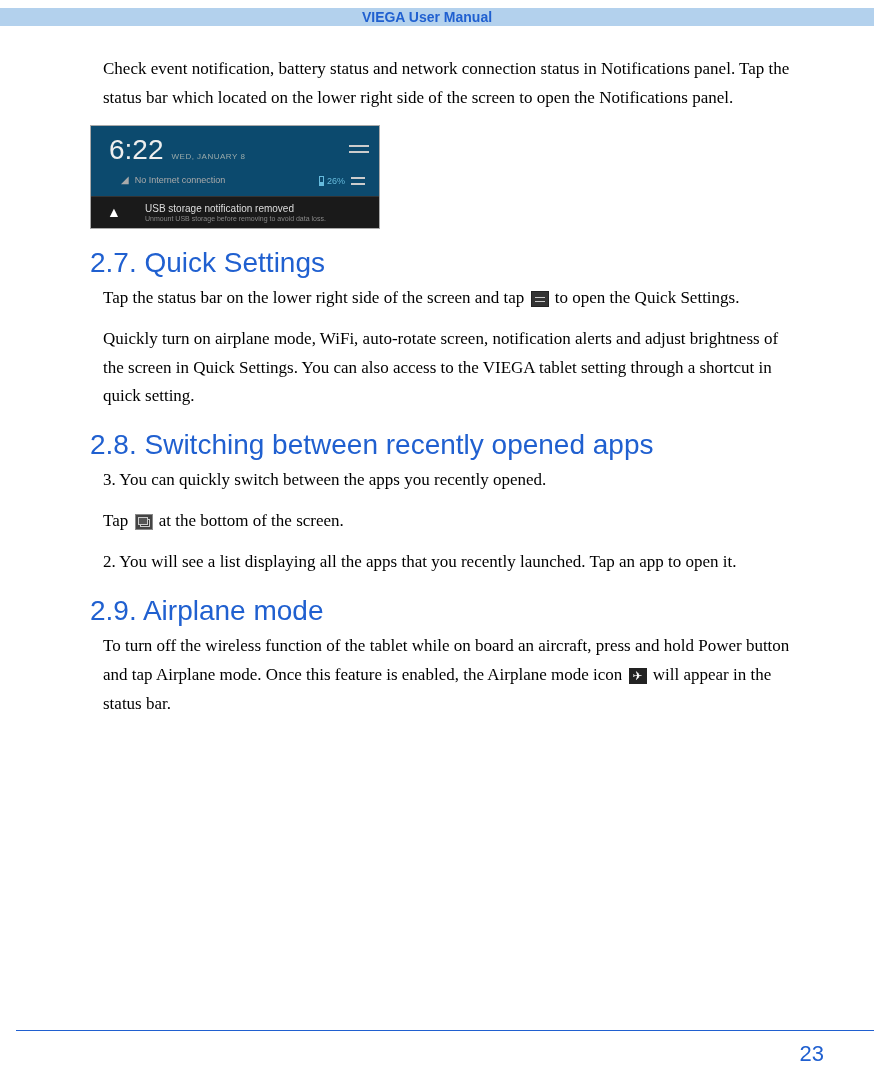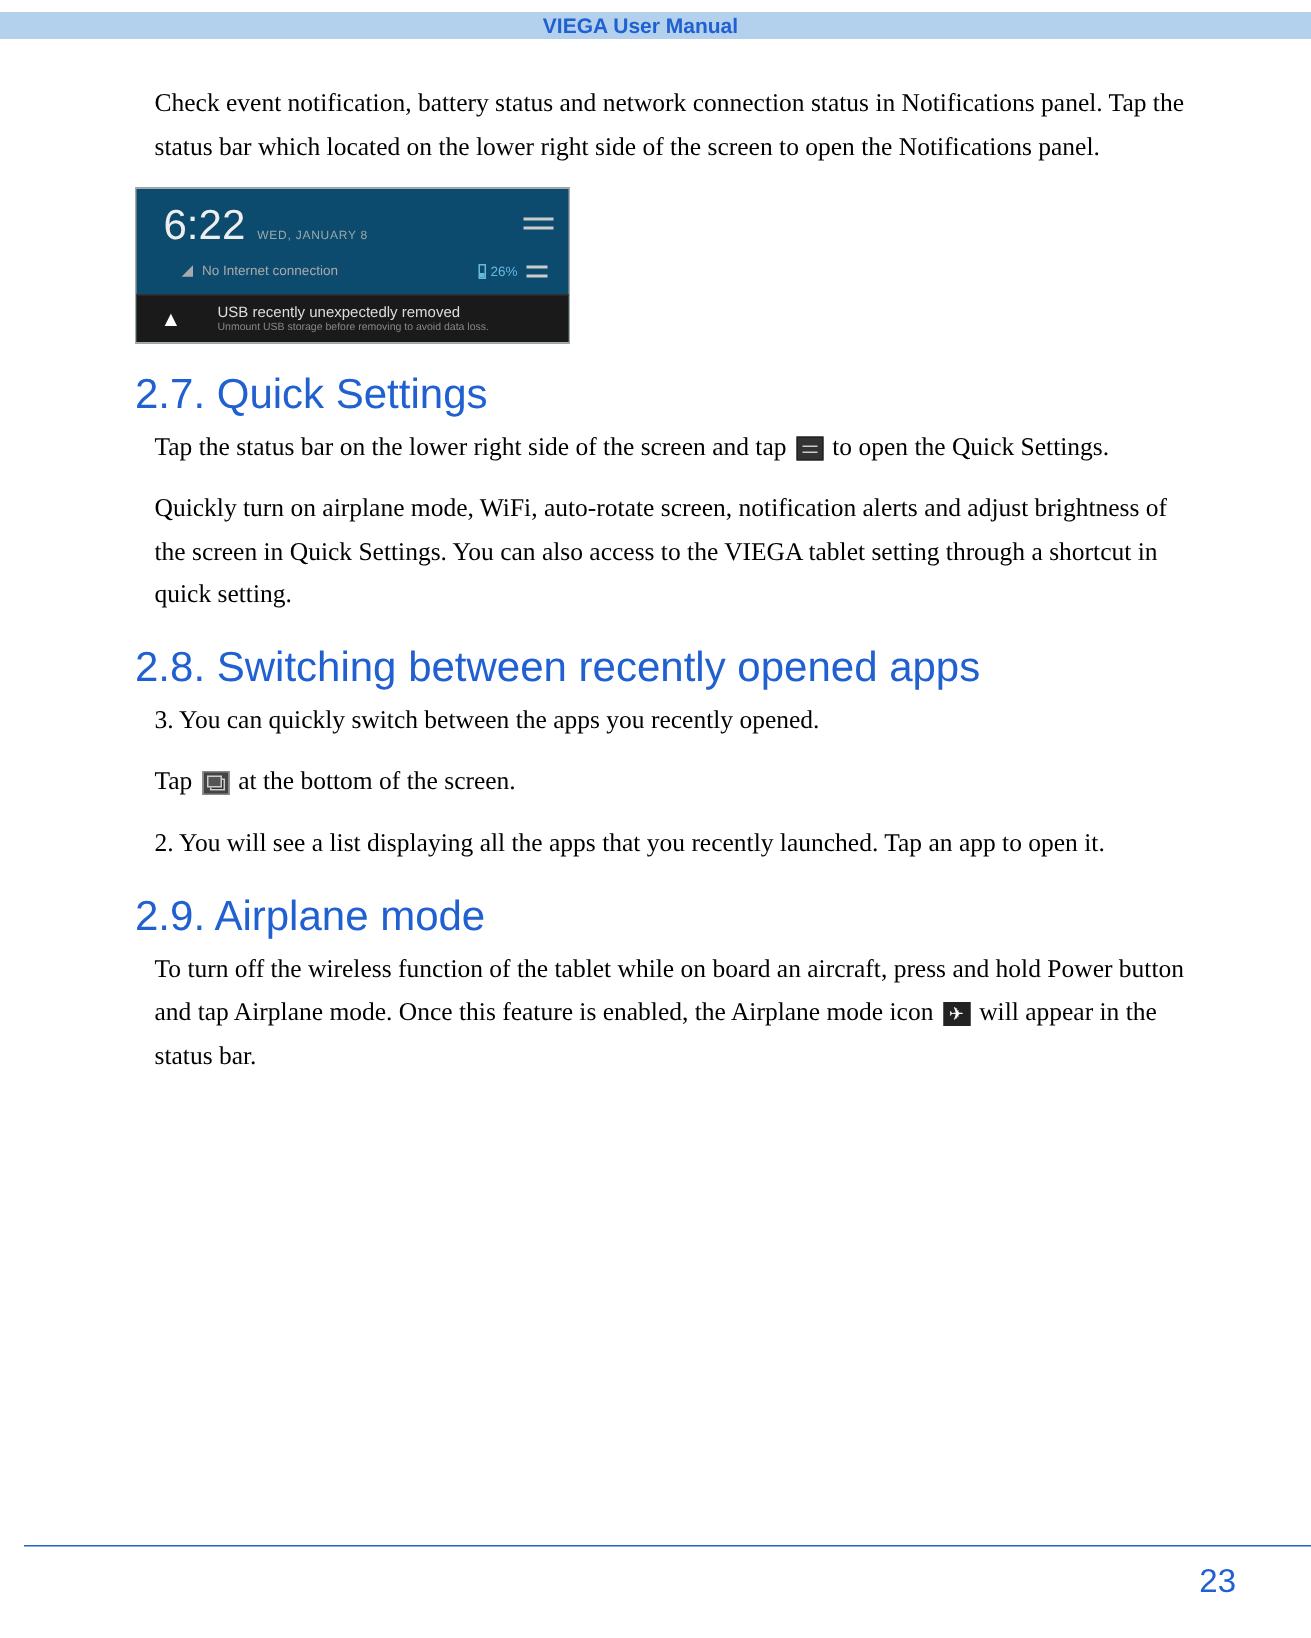--- a/index.html
+++ b/index.html
@@ -275,21 +275,21 @@
         <div class="sp-battery">
           <div class="sp-battery-icon"></div>
           <span>26%</span>
         </div>
         <div class="sp-slider-icon" style="width:14px;height:12px"></div>
       </div>
     </div>
     <div class="sp-notification">
       <div class="sp-warning-icon">▲</div>
       <div class="sp-notif-text">
-        <div class="sp-notif-title">USB recently unexpectedly removed</div>
+        <div class="sp-notif-title">USB storage notification removed</div>
         <div class="sp-notif-sub">Unmount USB storage before removing to avoid data loss.</div>
       </div>
     </div>
   </div>
 
   <h2>2.7. Quick Settings</h2>
   <p>
     <span>Tap the status bar on the lower right side of the screen and tap </span>
     <span class="inline-icon icon-settings-slider"></span>
     <span> to open the Quick Settings.</span>

